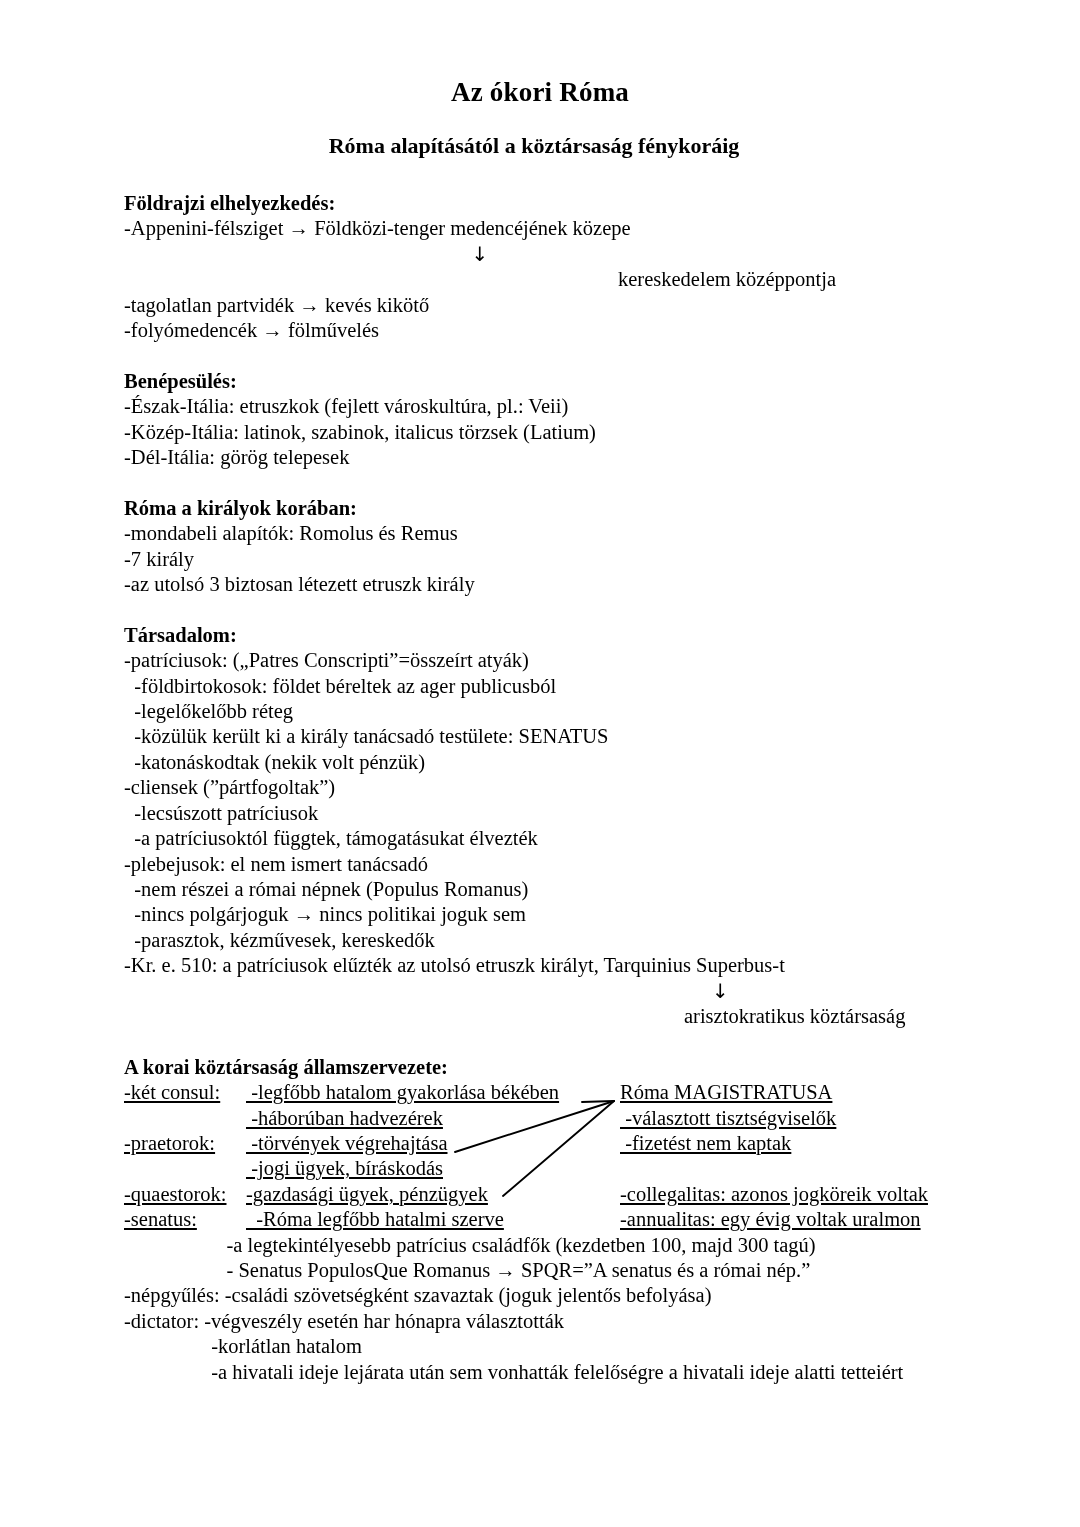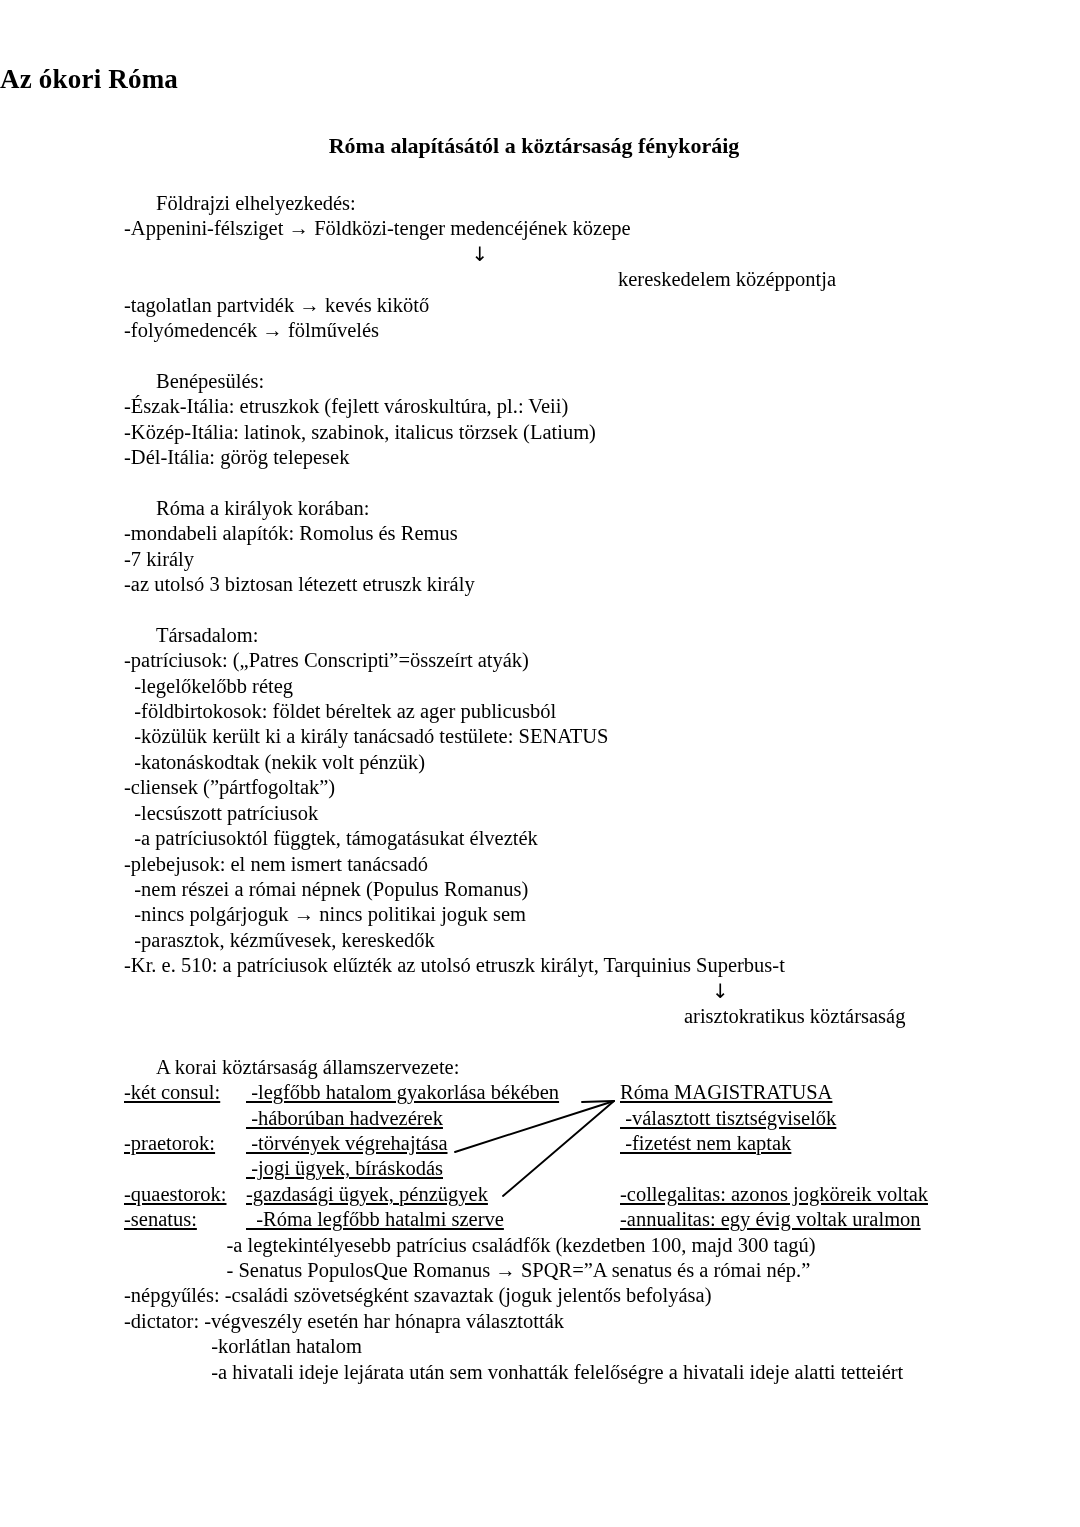--- a/index.html
+++ b/index.html
@@ -21,22 +21,22 @@
     width: 1080px;
     height: 1527px;
     box-sizing: border-box;
     padding: 0;
   }
 
   
   .doc-title {
     font-size: 27px;
     font-weight: bold;
-    text-align: left;
-    margin: 0;
+    text-align: center;
+    margin: 13px;
     position: absolute;
     left: 0; right: 0;
     top: 64px;
     letter-spacing: 0.2px;
   }
   .doc-subtitle {
     font-size: 22px;
     font-weight: bold;
     text-align: center;
     margin: 0;
@@ -48,23 +48,22 @@
   
   .body-block {
     position: absolute;
     left: 124px;
     top: 191px;
     width: 880px;
     font-size: 20.5px;
     line-height: 25.4px;
   }
   .sec-head {
-    font-weight: normal;
-    white-space: pre;
-    margin-left: 32px;
+    font-weight: bold;
+    white-space: pre;
   }
   .line {
     white-space: pre;
   }
   .spacer {
     height: 25.4px;
   }
   .center-line {
     text-align: right;
     white-space: pre;
@@ -146,22 +145,22 @@
 
     <div class="sec-head">Róma a királyok korában:</div>
     <div class="line">-mondabeli alapítók: Romolus és Remus</div>
     <div class="line">-7 király</div>
     <div class="line">-az utolsó 3 biztosan létezett etruszk király</div>
 
     <div class="spacer"></div>
 
     <div class="sec-head">Társadalom:</div>
     <div class="line">-patríciusok: („Patres Conscripti”=összeírt atyák)</div>
+    <div class="line">  -földbirtokosok: földet béreltek az ager publicusból</div>
     <div class="line">  -legelőkelőbb réteg</div>
-    <div class="line">  -földbirtokosok: földet béreltek az ager publicusból</div>
     <div class="line">  -közülük került ki a király tanácsadó testülete: SENATUS</div>
     <div class="line">  -katonáskodtak (nekik volt pénzük)</div>
     <div class="line">-cliensek (”pártfogoltak”)</div>
     <div class="line">  -lecsúszott patríciusok</div>
     <div class="line">  -a patríciusoktól függtek, támogatásukat élvezték</div>
     <div class="line">-plebejusok: el nem ismert tanácsadó</div>
     <div class="line">  -nem részei a római népnek (Populus Romanus)</div>
     <div class="line">  -nincs polgárjoguk → nincs politikai joguk sem</div>
     <div class="line">  -parasztok, kézművesek, kereskedők</div>
     <div class="line">-Kr. e. 510: a patríciusok elűzték az utolsó etruszk királyt, Tarquinius Superbus-t</div>

